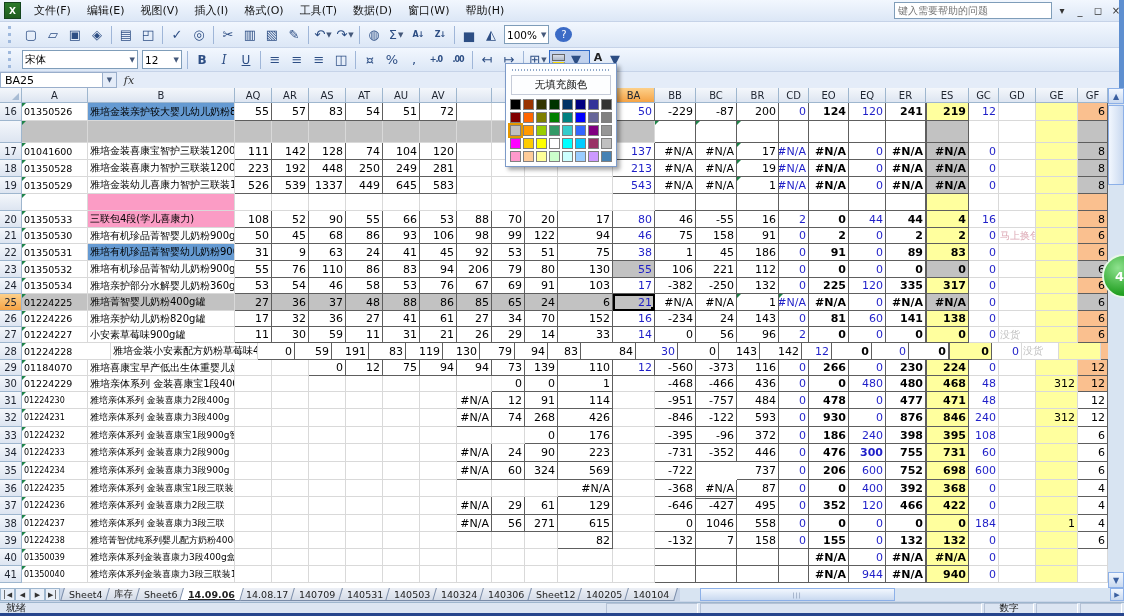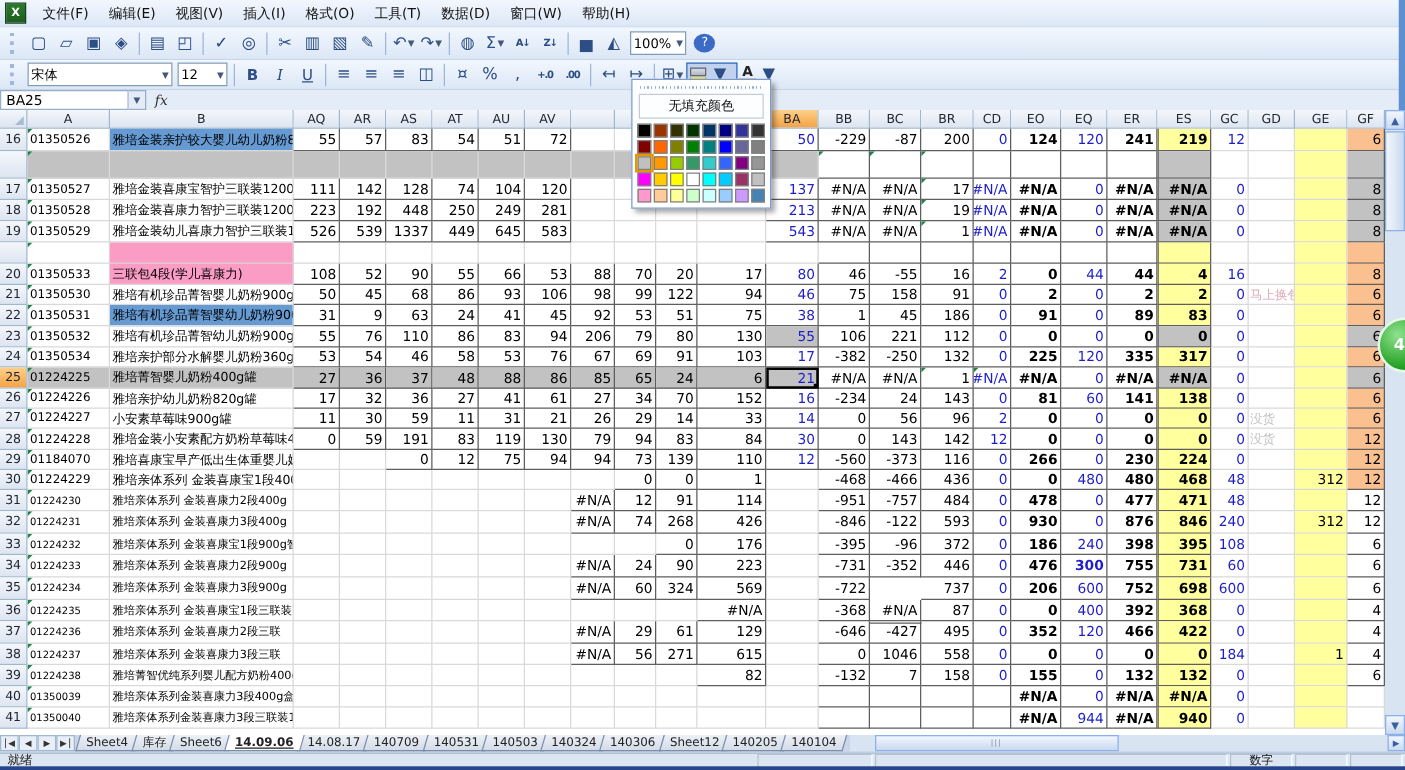--- a/index.html
+++ b/index.html
@@ -114,20 +114,29 @@
         <span class="menu-item">文件(F)</span>
         <span class="menu-item">编辑(E)</span>
         <span class="menu-item">视图(V)</span>
         <span class="menu-item">插入(I)</span>
         <span class="menu-item">格式(O)</span>
         <span class="menu-item">工具(T)</span>
         <span class="menu-item">数据(D)</span>
         <span class="menu-item">窗口(W)</span>
         <span class="menu-item">帮助(H)</span>
       </span>
+    <span class="helpbox">
+      <input placeholder="键入需要帮助的问题" style="">
+      <span id="wctls" style="display: inline-flex;">
+          <span class="wctl">▾</span>
+          <span class="wctl">_</span>
+          <span class="wctl">◻</span>
+          <span class="wctl">×</span>
+        </span>
+    </span>
   </div>
 
   <div id="toolbar1" class="chrome">
       <span class="tbtn">▢</span>
       <span class="tbtn">▱</span>
       <span class="tbtn">▣</span>
       <span class="tbtn">◈</span>
       <span class="sep"></span>
       <span class="tbtn">▤</span>
       <span class="tbtn">◰</span>
@@ -290,21 +299,21 @@
         <div class="cell num blue bd" style="width: 37px;"></div>
         <div class="cell num bold bd" style="width: 40px;"></div>
         <div class="cell num bold bd gray esb" style="width: 43px;"></div>
         <div class="cell num blue" style="width: 30px;"></div>
         <div class="cell cgd" style="width: 37px;"></div>
         <div class="cell num yellow" style="width: 42px;"></div>
         <div class="cell num bd gray" style="width: 30px;"></div>
       </div>
       <div class="grow" style="height: 17px;">
         <div class="rh">17</div>
-        <div class="cell ca tri" style="width: 66px;">01350527</div>
+        <div class="cell ca tri" style="width: 66px;">01041600</div>
         <div class="cell cb" style="width: 147px;">雅培金装喜康宝智护三联装1200g</div>
         <div class="cell num bd" style="width: 37px;">111</div>
         <div class="cell num bd" style="width: 37px;">142</div>
         <div class="cell num bd" style="width: 37px;">128</div>
         <div class="cell num bd" style="width: 37px;">74</div>
         <div class="cell num bd" style="width: 37px;">104</div>
         <div class="cell num bd" style="width: 37px;">120</div>
         <div class="cell num" style="width: 35px;"></div>
         <div class="cell num" style="width: 33px;"></div>
         <div class="cell num" style="width: 33px;"></div>
@@ -626,21 +635,21 @@
         <div class="cell num blue bd" style="width: 37px;">0</div>
         <div class="cell num bold bd" style="width: 40px;">0</div>
         <div class="cell num bold bd yellow esb" style="width: 43px;">0</div>
         <div class="cell num blue" style="width: 30px;">0</div>
         <div class="cell cgd dim" style="width: 37px;">没货</div>
         <div class="cell num yellow" style="width: 42px;"></div>
         <div class="cell num bd orange" style="width: 30px;">6</div>
       </div>
       <div class="grow" style="height: 17px;">
         <div class="rh">28</div>
-        <div class="cell ca tri" style="width: 66px;">01224228</div>
+        <div class="cell ca tri" style="width: 89px;">01224228</div>
         <div class="cell cb" style="width: 147px;">雅培金装小安素配方奶粉草莓味400</div>
         <div class="cell num bd" style="width: 37px;">0</div>
         <div class="cell num bd" style="width: 37px;">59</div>
         <div class="cell num bd" style="width: 37px;">191</div>
         <div class="cell num bd" style="width: 37px;">83</div>
         <div class="cell num bd" style="width: 37px;">119</div>
         <div class="cell num bd" style="width: 37px;">130</div>
         <div class="cell num bd" style="width: 35px;">79</div>
         <div class="cell num bd" style="width: 33px;">94</div>
         <div class="cell num bd" style="width: 33px;">83</div>

